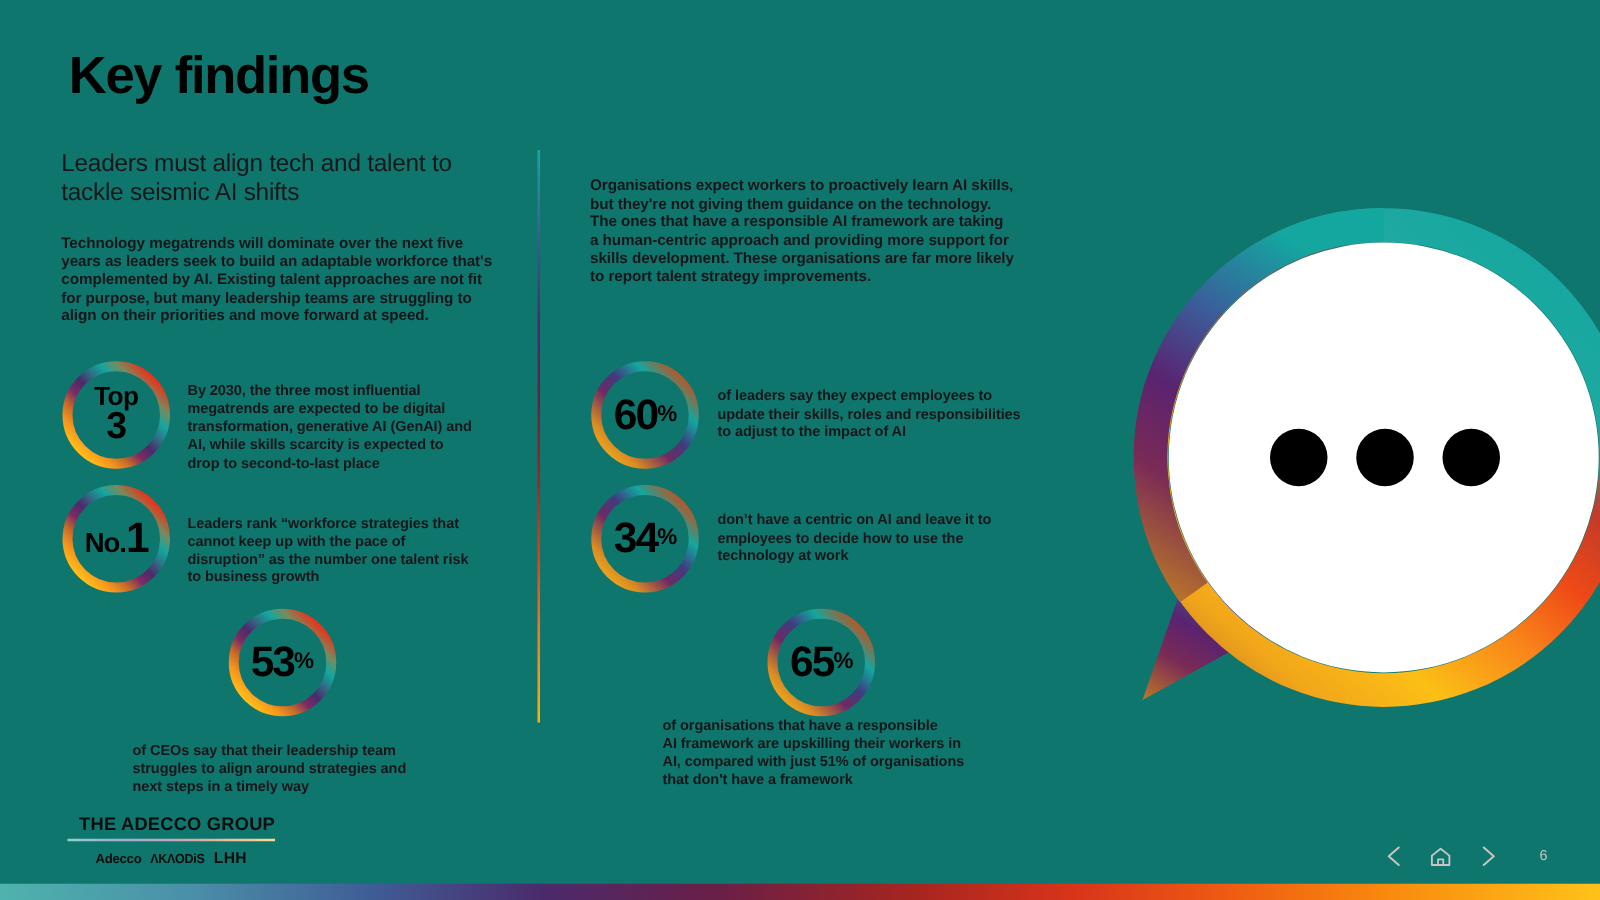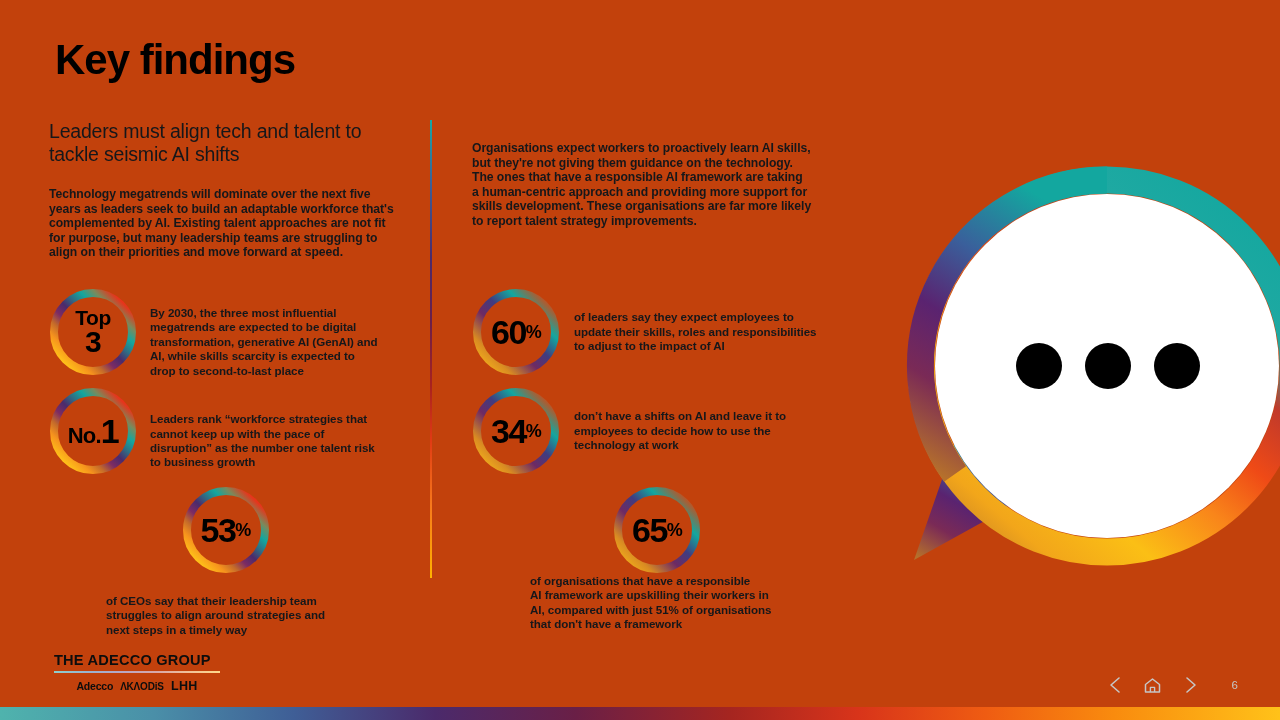--- a/index.html
+++ b/index.html
@@ -5,21 +5,21 @@
   * { box-sizing: border-box; margin: 0; padding: 0; }
   html, body {
     width: 1280px; height: 720px;
     background: #ffffff;
     font-family: "Liberation Sans", sans-serif;
     overflow: hidden;
   }
   .slide {
     position: relative;
     width: 1280px; height: 720px;
-    background: #c2410c;
+    background: #0f766e;
   }
 
   
   .slide-title {
     position: absolute;
     left: 55px; top: 36px;
     font-size: 42px;
     font-weight: bold;
     letter-spacing: -1px;
     color: #000000;
@@ -126,21 +126,21 @@
   .logo {
     position: absolute;
     left: 54px; top: 652px;
     width: 166px;
   }
   .logo-main {
     font-size: 14.6px;
     font-weight: bold;
     letter-spacing: 0.2px;
     color: #0d0d0d;
-    text-align: left;
+    text-align: right;
   }
   .logo-rule {
     margin-top: 3px;
     height: 2px;
     background: linear-gradient(to right,
       #8ed0cd 0%, #9bb2d0 22%, #b9a8c4 42%,
       #d9a8a8 62%, #f0bf9a 80%, #ffd98a 100%);
   }
   .logo-brands {
     margin-top: 6px;
@@ -322,21 +322,21 @@
 
     <div class="stat-row">
       <div class="ring-wrap">
         <svg width="88" height="88" viewBox="0 0 88 88">
           <circle cx="44" cy="44" r="39" fill="none" stroke="url(#ringGrad2)" stroke-width="8"></circle>
         </svg>
         <div class="ring-label">
           <span class="lbl-big">34</span><span class="lbl-sup">%</span>
         </div>
       </div>
-      <div class="stat-text">don’t have a shifts on AI and leave it to
+      <div class="stat-text">don’t have a centric on AI and leave it to
 employees to decide how to use the
 technology at work</div>
     </div>
 
     <div class="stat-row">
       <div class="ring-wrap">
         <svg width="88" height="88" viewBox="0 0 88 88">
           <circle cx="44" cy="44" r="39" fill="none" stroke="url(#ringGrad2)" stroke-width="8"></circle>
         </svg>
         <div class="ring-label">

